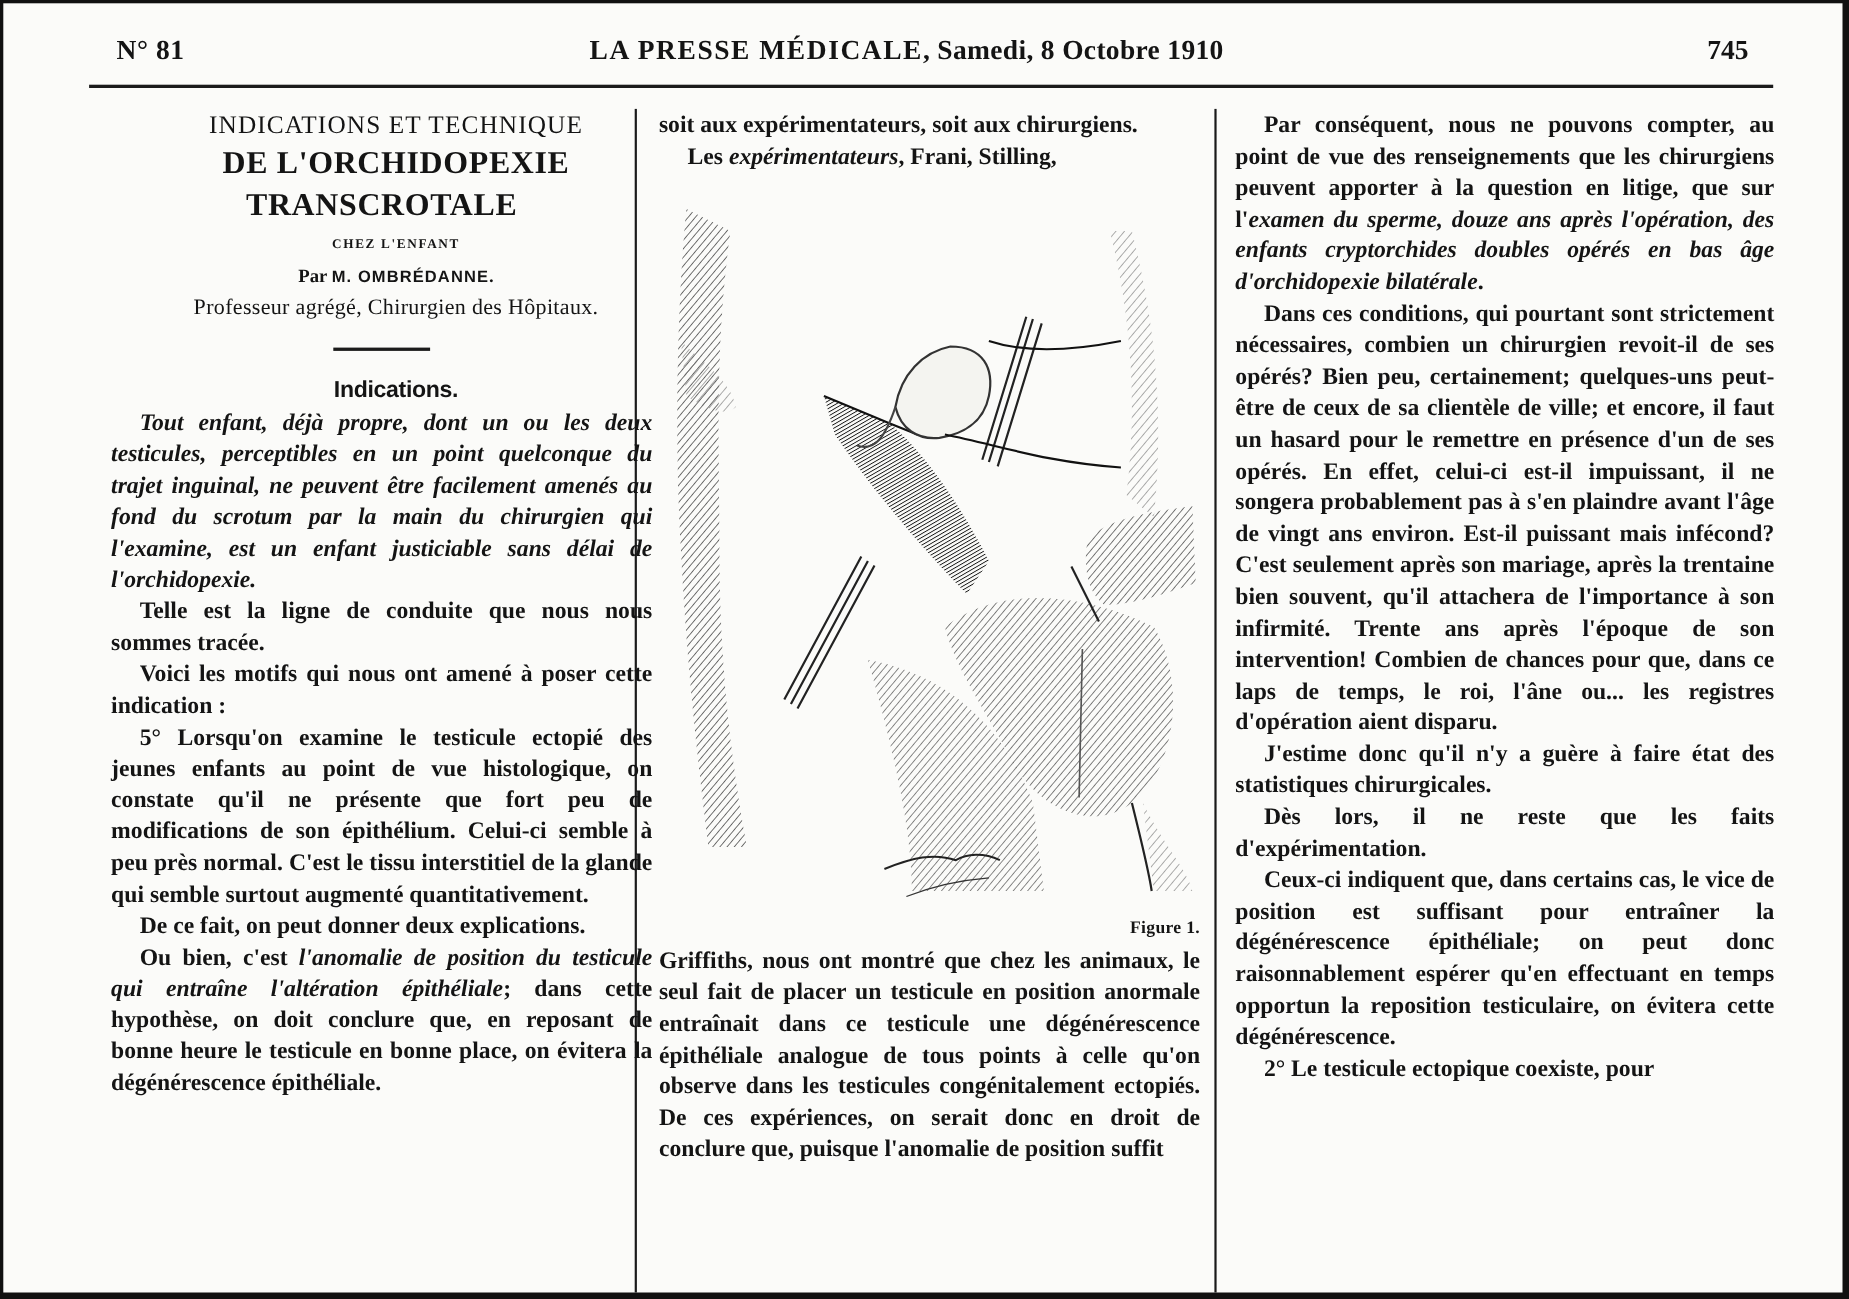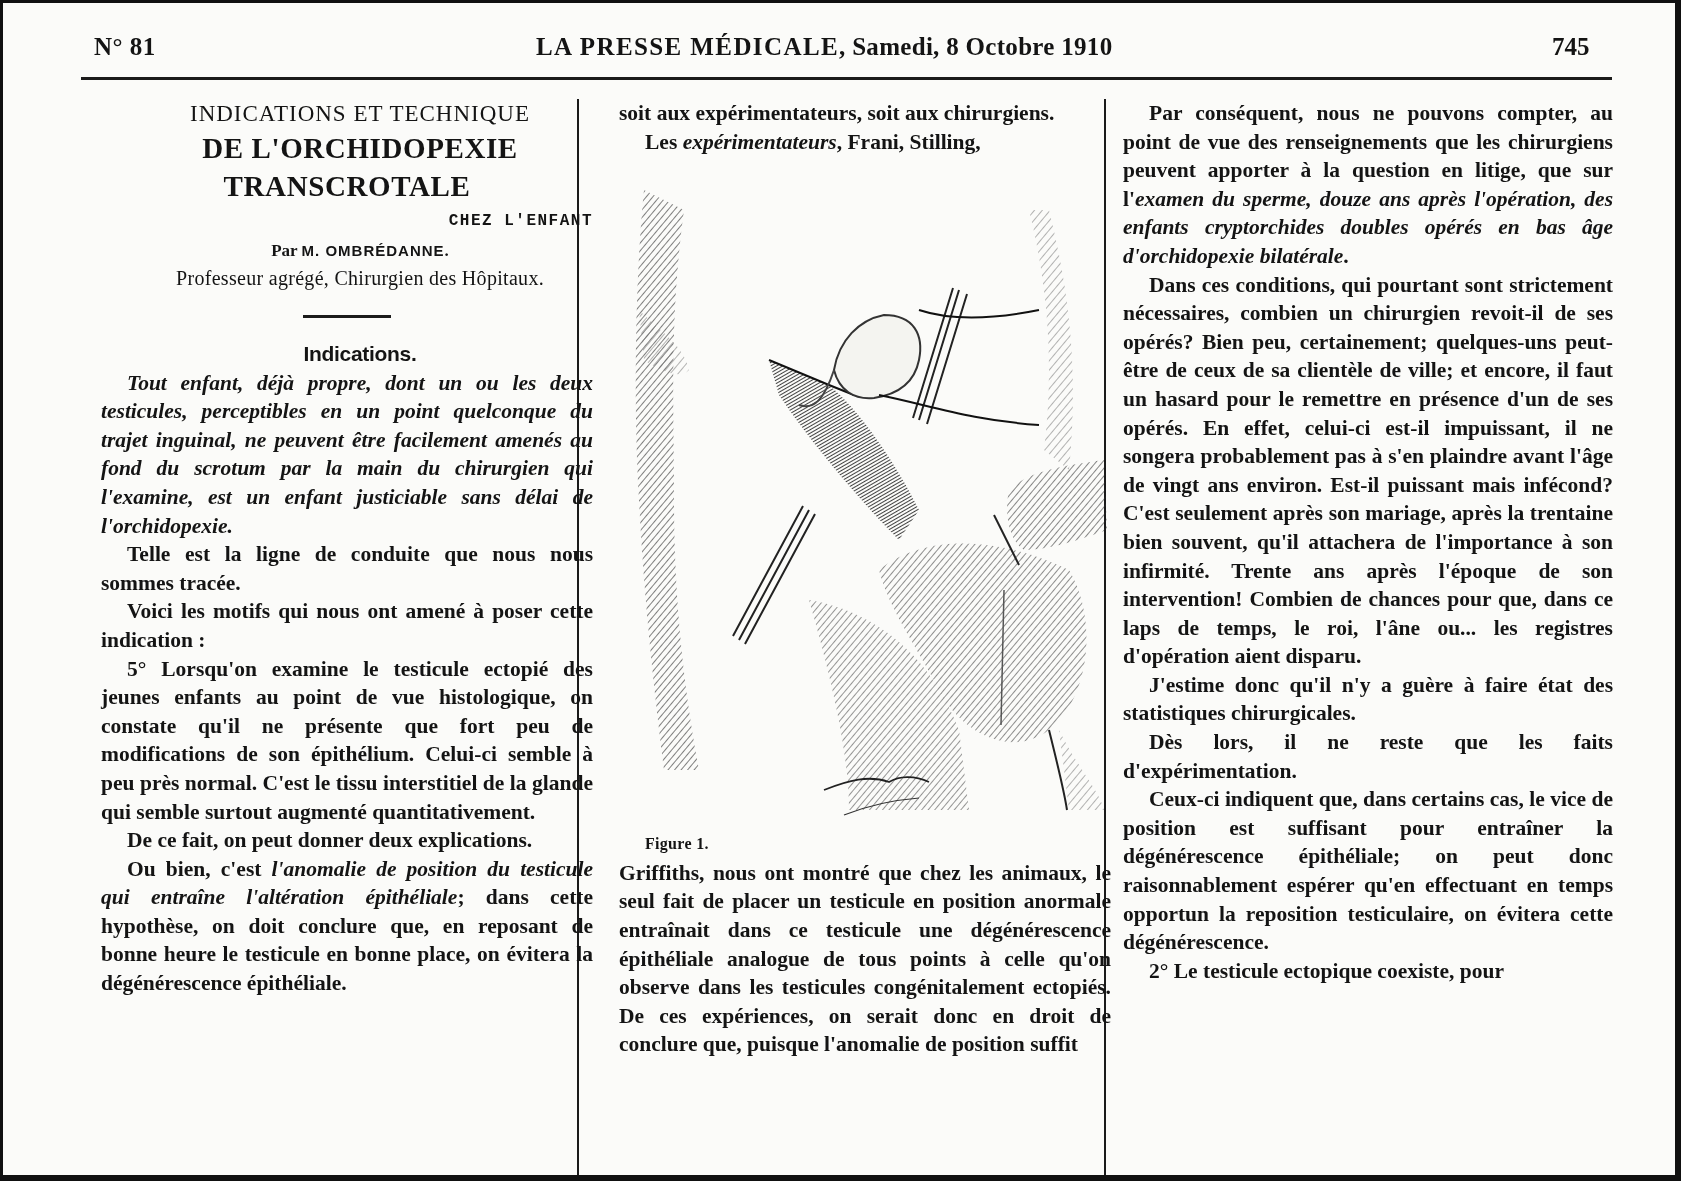--- a/index.html
+++ b/index.html
@@ -7,49 +7,49 @@
     width: 1681px; height: 1181px; overflow: hidden;
     background: #111;
     font-family: "Liberation Serif", "DejaVu Serif", serif;
     color: #141414;
   }
   .page {
     position: absolute; left: 3px; top: 3px; width: 1672px; height: 1172px;
     background: #fbfbf9; overflow: hidden;
   }
   .header { position: absolute; left: 0; top: 0; width: 100%; height: 90px; }
-  .hdr-num { position: absolute; left: 91px; top: 30px; font-size: 25px; font-weight: bold; letter-spacing: 0.5px; }
+  .hdr-num { position: absolute; left: 103px; top: 30px; font-size: 25px; font-weight: bold; letter-spacing: 0.5px; }
   .hdr-title { position: absolute; left: 533px; top: 30px; font-size: 25px; white-space: nowrap; }
   .hdr-title .caps { font-weight: bold; letter-spacing: 1.4px; }
   .hdr-title .date { font-weight: bold; letter-spacing: 0.3px; text-align: right; }
   .hdr-page { position: absolute; left: 1537px; top: 30px; font-size: 25px; font-weight: bold; margin-left: 12px; }
   .hdr-rule { position: absolute; left: 78px; top: 74px; width: 1531px; height: 3px; background: #1b1b1b; }
 
   .col-rule { position: absolute; top: 96px; width: 2px; height: 1080px; background: #1a1a1a; }
   .col { position: absolute; top: 96px; font-size: 21.5px; font-weight: bold; line-height: 28.6px; text-align: justify; }
   .col p { margin: 0; text-indent: 26px; }
   .col p.noindent { text-indent: 0; }
   .col i, .col .it { font-style: italic; }
 
   #col-left { left: 78px; width: 492px; margin-left: 20px; }
-  #col-mid { left: 596px; width: 492px; margin-left: 20px; }
+  #col-mid { left: 596px; width: 492px; }
   #col-right { left: 1120px; width: 490px; }
 
   .art-kicker { text-align: center; font-size: 23px; font-weight: normal; letter-spacing: 1px; margin-top: 6px; line-height: 30px; text-indent: 0; }
   .art-title { text-align: center; font-size: 29px; font-weight: bold; letter-spacing: 0.6px; line-height: 38px; text-indent: 0; }
-  .art-sub { text-align: right; font-family: Liberation Mono, monospace; font-size: 16px; font-weight: bold; letter-spacing: 1.5px; line-height: 32px; text-indent: 0; }
+  .art-sub { text-align: center; font-family: Liberation Serif, serif; font-size: 12px; font-weight: bold; letter-spacing: 1.5px; line-height: 32px; text-indent: 0; }
   .art-byline { text-align: center; font-size: 17px; font-weight: bold; line-height: 28px; text-indent: 0; }
   .art-byline .name { font-family: "Liberation Sans", "DejaVu Sans", sans-serif; letter-spacing: 1px; font-size: 15px; }
   .art-affil { text-align: center; font-size: 20px; font-weight: normal; line-height: 26px; text-indent: 0; letter-spacing: 0.3px; }
   .art-sep { width: 88px; height: 3px; background: #1b1b1b; margin: 24px auto 22px; }
   .sec-head { text-align: center; font-family: "Liberation Sans", "DejaVu Sans", sans-serif; font-size: 21px; font-weight: bold; margin: 0 0 16px; text-indent: 0; letter-spacing: -0.3px; }
 
   .figure { position: relative; width: 480px; height: 660px; margin: 14px 0 0 10px; }
   .figure svg { position: absolute; left: 0; top: 0; }
-  .fig-caption { text-align: left; font-size: 16px; font-weight: bold; margin: 8px 0 32px; text-indent: 0; letter-spacing: 0.3px; }
+  .fig-caption { text-align: right; font-size: 16px; font-weight: bold; margin: 8px 0 32px; text-indent: 0; letter-spacing: 0.3px; }
 </style>
 </head>
 <body>
 
 <div class="page">
 
   <div class="header">
     <span class="hdr-num">N° 81</span>
     <span class="hdr-title"><span class="caps">LA PRESSE MÉDICALE</span><span class="date">, Samedi, 8 Octobre 1910</span></span>
     <span class="hdr-page">745</span>

